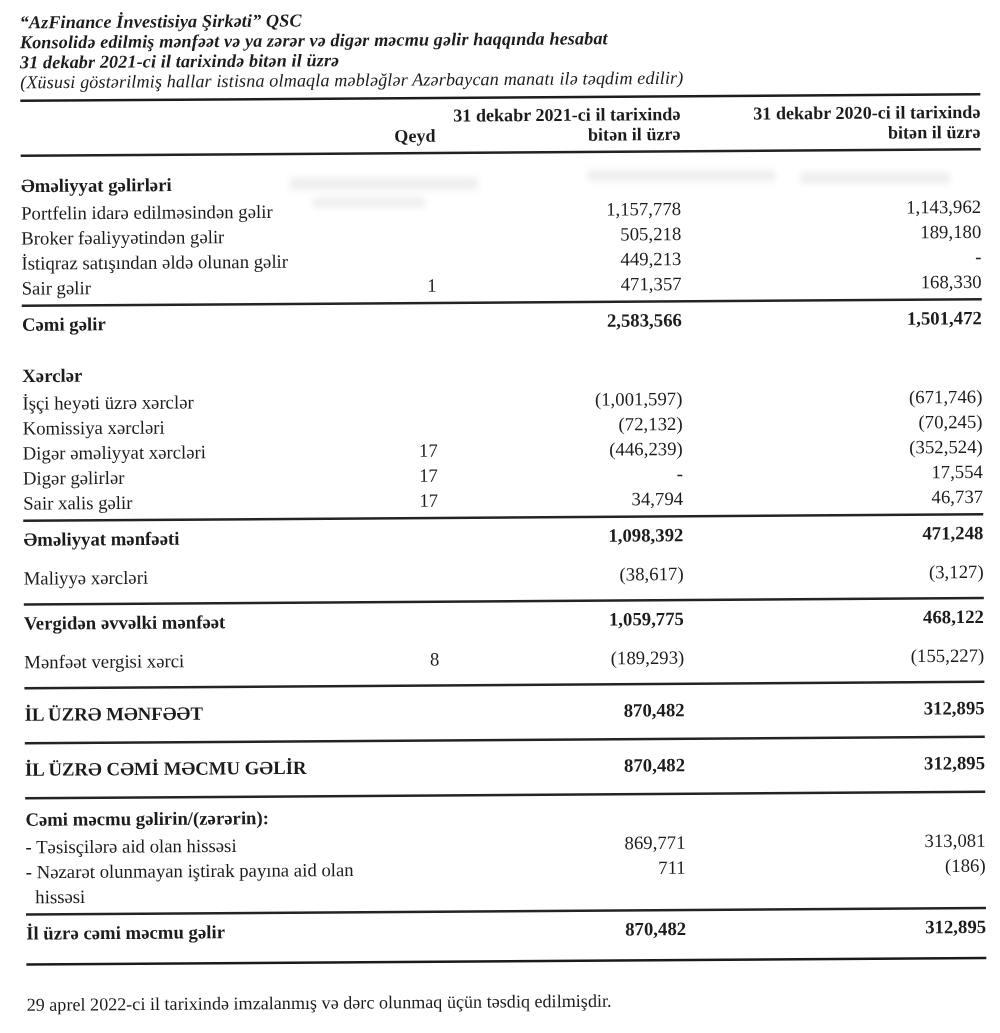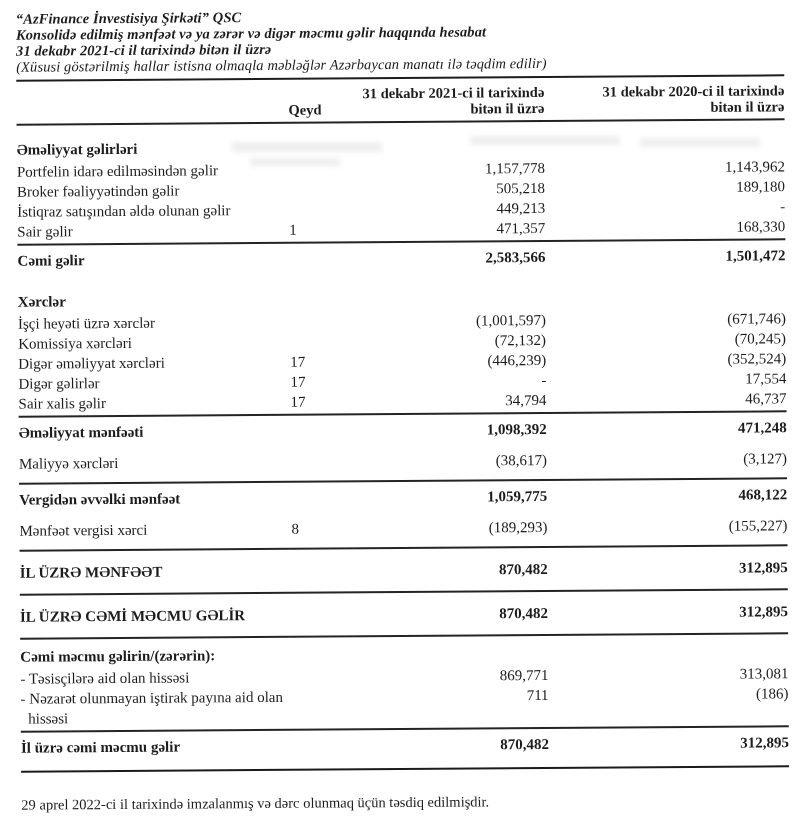--- a/index.html
+++ b/index.html
@@ -30,21 +30,21 @@
   .top-rule { border-top:2px solid #1d1d1d; }
 
   
   .thead {
     display:flex; align-items:flex-end;
     padding:6px 0 4px 0;
     border-bottom:2px solid #222;
     font-weight:700; font-size:14.5px; line-height:16px;
   }
   .c-label { width:272px; white-space:pre-wrap; }
-  .c-note  { width:60px;  text-align:left; }
+  .c-note  { width:60px;  text-align:right; }
   .c-v1    { flex:1;      text-align:right; padding-right:12px; }
   .c-v2    { width:228px; text-align:right; }
 
   .row { display:flex; align-items:baseline; font-size:15px; line-height:20px; }
   .row.twoline { align-items:flex-start; }
   .sec    { font-weight:700; padding-top:14px; padding-bottom:2px; }
   .total  { font-weight:700; border-top:2px solid #242424; margin-top:2px; padding:5px 0 7px; }
   .gap    { margin-top:6px; }
   .spaced { margin-top:4px; padding-bottom:3px; }
   .grand  { font-weight:700; border-top:2px solid #242424; padding:11px 0; }

